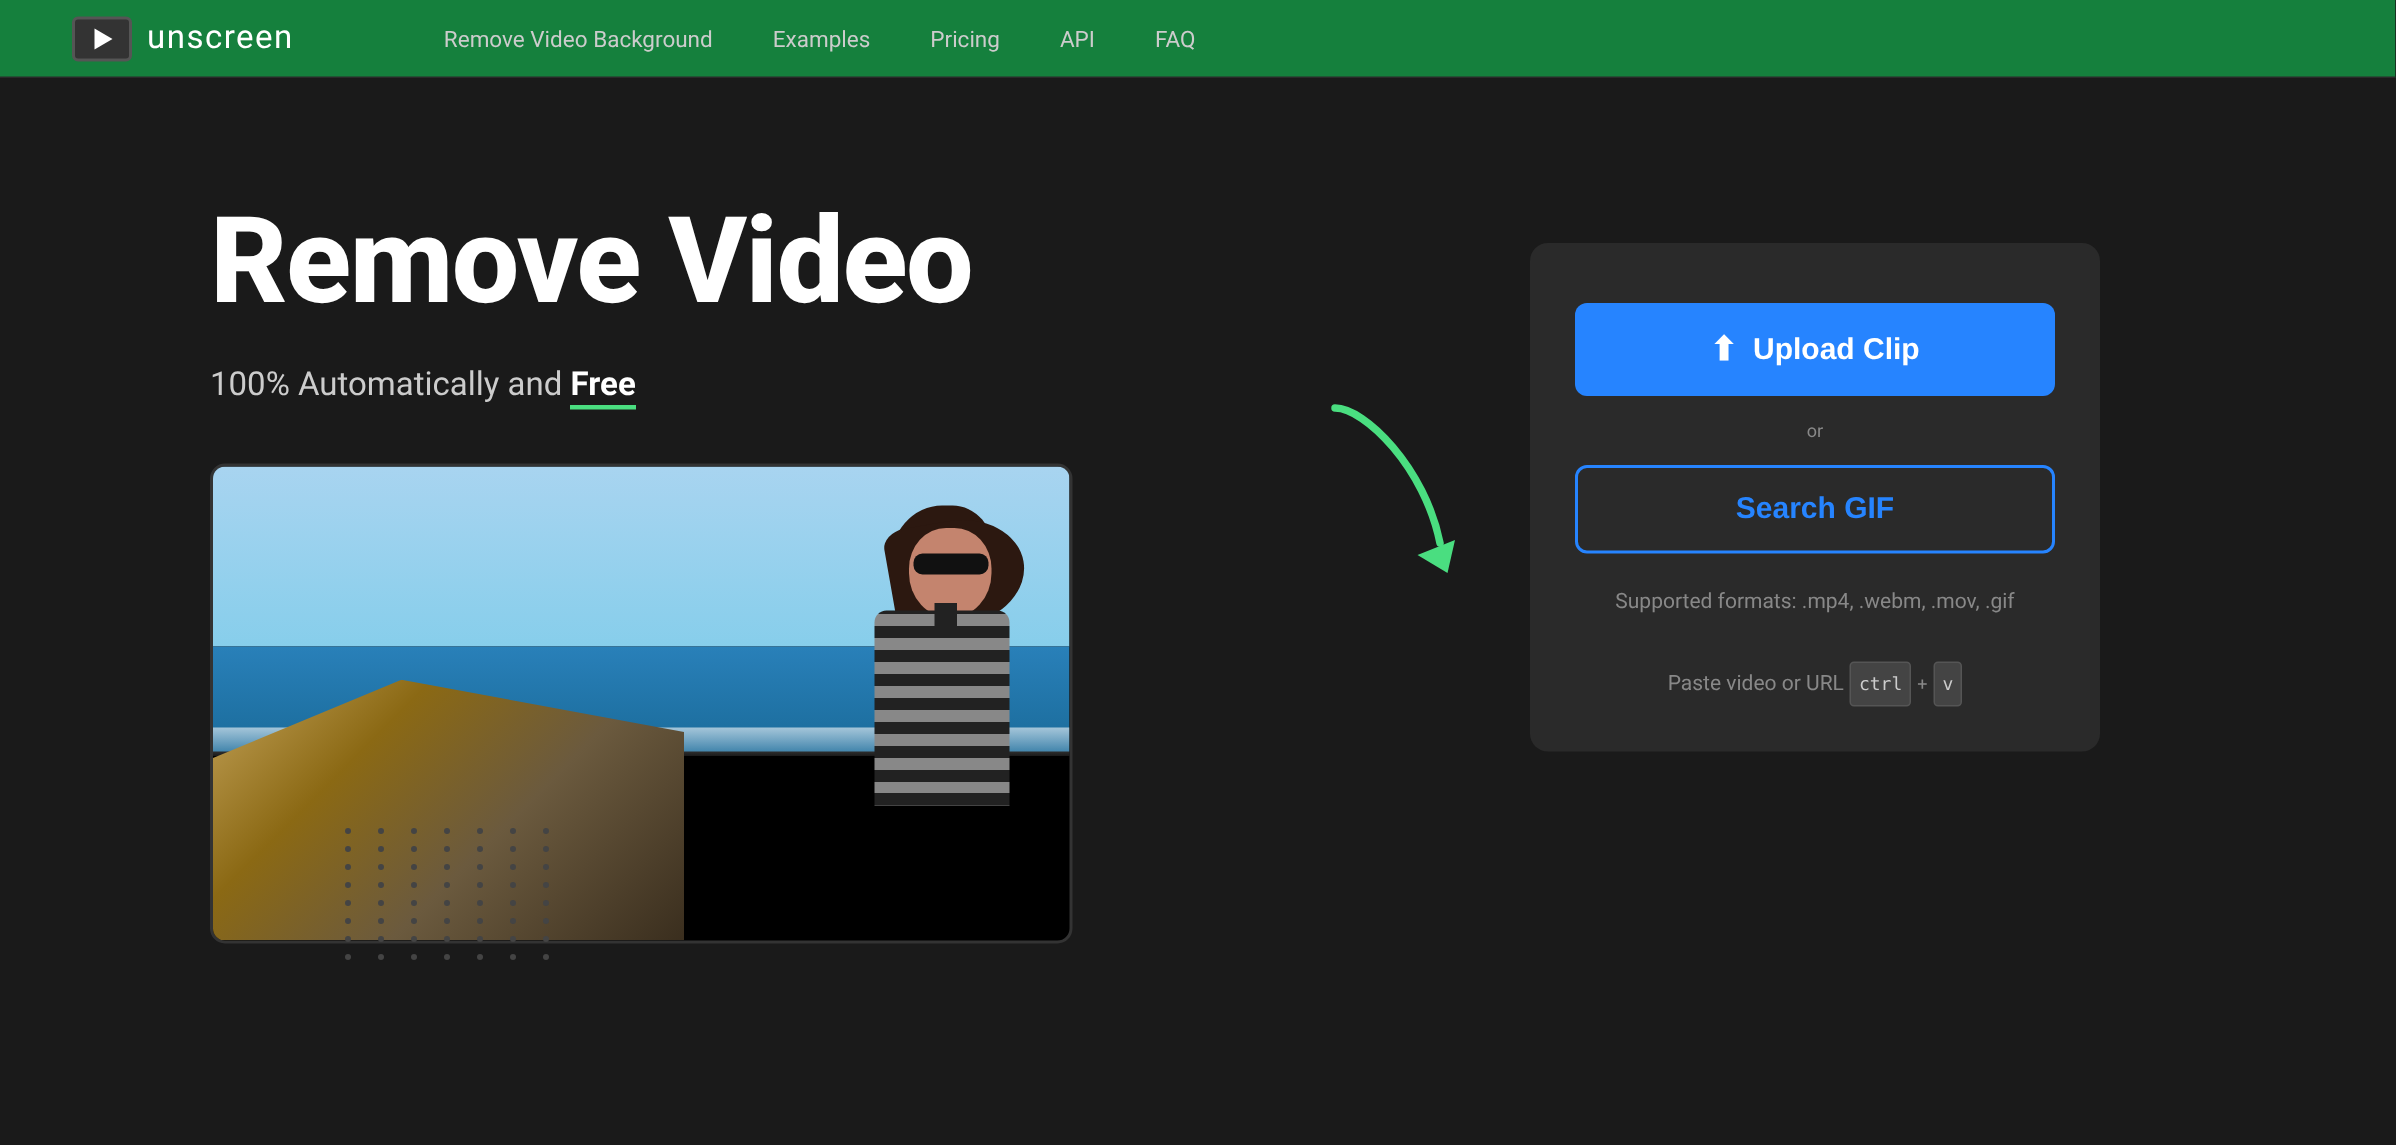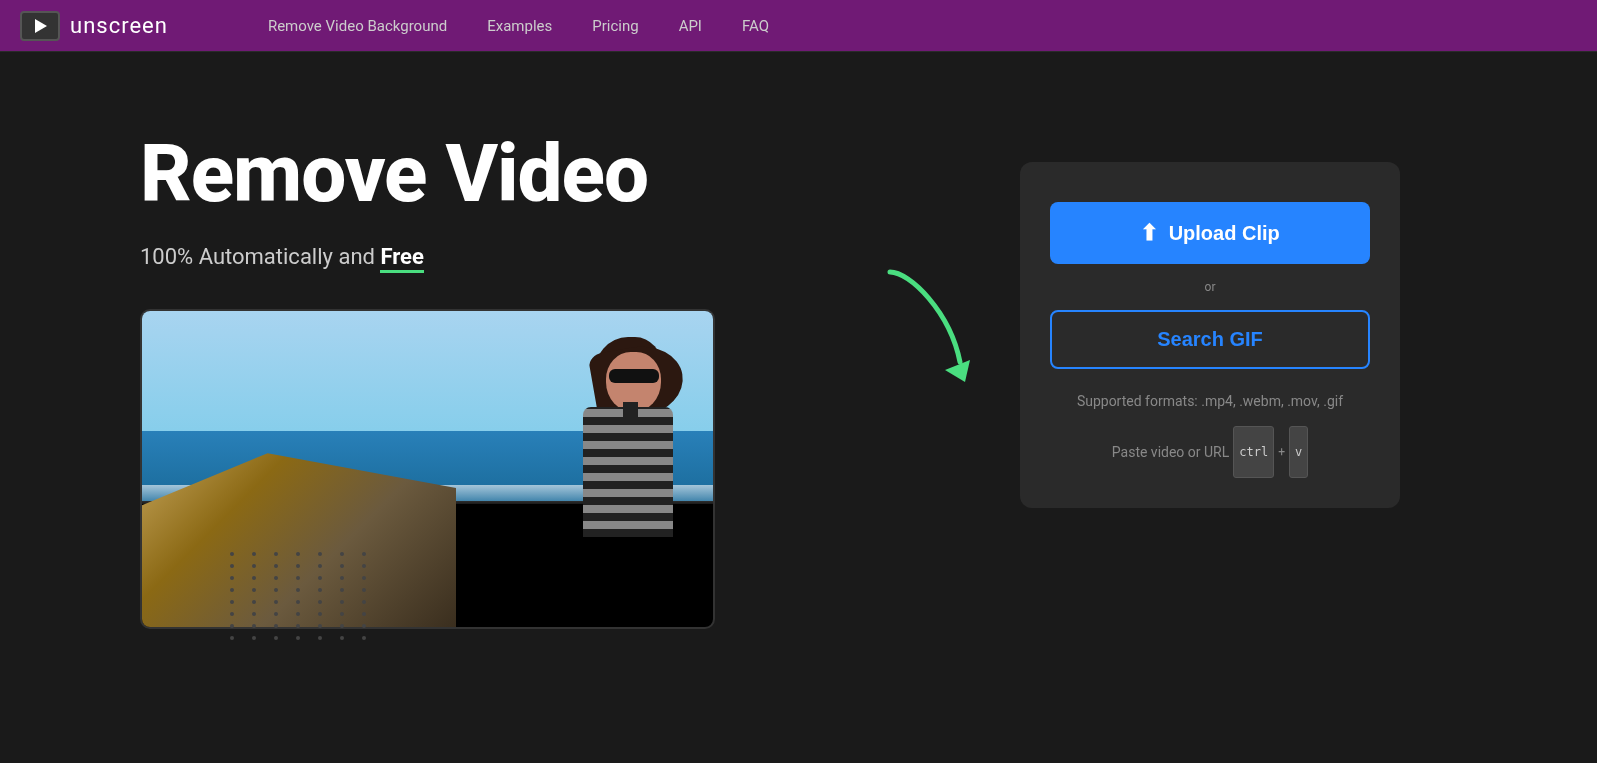--- a/index.html
+++ b/index.html
@@ -11,24 +11,24 @@
     body {
       background-color: #1a1a1a;
       color: #ffffff;
       font-family: -apple-system, BlinkMacSystemFont, 'Segoe UI', Roboto, sans-serif;
       min-height: 763px;
       overflow-x: hidden;
     }
 
     
     .navbar {
-      background-color: #701a75;
-      display: flex;
-      align-items: center;
-      padding: 0 20px;
+      background-color: #15803d;
+      display: flex;
+      align-items: center;
+      padding: 0 48px;
       height: 52px;
       border-bottom: 1px solid #2a2a2a;
     }
 
     .logo-container {
       display: flex;
       align-items: center;
       gap: 10px;
       margin-right: 60px;
       text-decoration: none;
@@ -220,29 +220,29 @@
       text-align: right;
       margin-top: 8px;
     }
 
     .paste-hint {
       color: #888;
       font-size: 14px;
       display: flex;
       align-items: center;
       gap: 4px;
-      margin-top: 1px;
+      margin-top: 16px;
     }
 
     .kbd {
       background: #444;
       color: #ccc;
       border: 1px solid #555;
       border-radius: 3px;
-      padding: 18px 5px;
+      padding: 7px 5px;
       font-size: 12px;
       font-family: monospace;
     }
 
     .paste-hint .plus {
       color: #888;
       font-size: 12px;
     }
   </style>
 </head>

